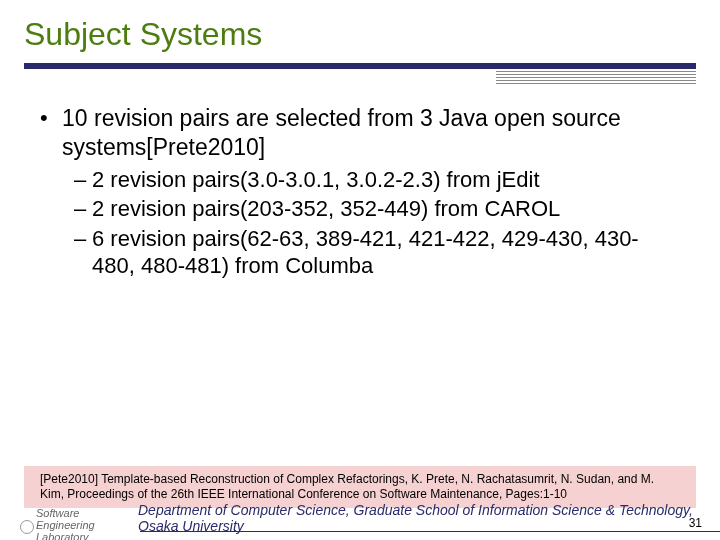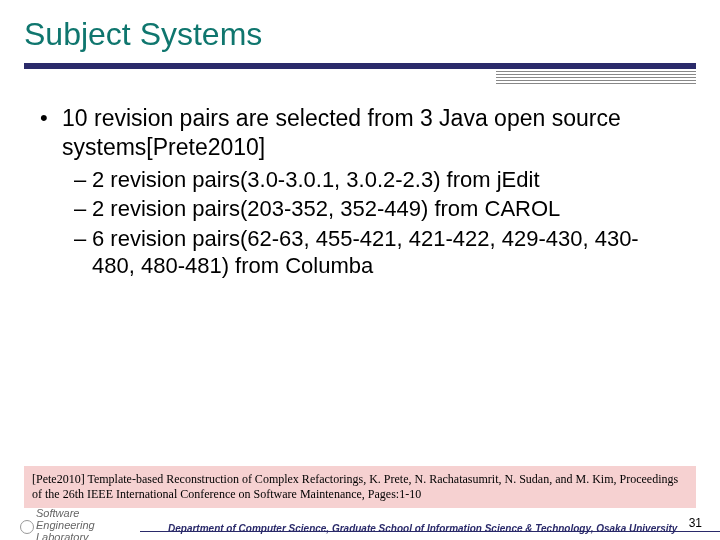--- a/index.html
+++ b/index.html
@@ -10,21 +10,21 @@
     font-family: Arial, Helvetica, sans-serif;
     position: relative;
     overflow: hidden;
   }
   .title-block {
     padding: 16px 24px 4px 24px;
   }
   .title-block h1 {
     font-size: 32px;
     font-weight: 400;
-    color: #0f766e;
+    color: #4d7c0f;
   }
   .title-underline {
     margin: 6px 24px 0 24px;
     height: 6px;
     background: #2a2a6a;
   }
   .hatch-lines {
     margin: 2px 24px 0 24px;
     display: flex;
     flex-direction: column;
@@ -66,25 +66,24 @@
   .sub-dash {
     width: 18px;
     flex-shrink: 0;
   }
   .ref-box {
     position: absolute;
     left: 24px;
     right: 24px;
     bottom: 32px;
     background: #f6d1d1;
-    padding: 6px 8px;
+    padding: 6px 16px;
     font-size: 12px;
     line-height: 1.25;
     color: #000;
-    font-family: Liberation Serif, serif;
   }
   .footer {
     position: absolute;
     left: 0;
     right: 0;
     bottom: 0;
     height: 30px;
     display: flex;
     align-items: center;
   }
@@ -96,26 +95,25 @@
     font-style: italic;
   }
   .footer-line {
     flex: 1;
     border-top: 1px solid #2a2a6a;
     position: relative;
     top: 6px;
   }
   .footer-dept {
     position: absolute;
-    left: 168px;
+    left: 138px;
     bottom: 6px;
-    font-size: 10px;
+    font-size: 14px;
     color: #2a2a6a;
     font-style: italic;
-    font-weight: bold;
   }
   .page-num {
     position: absolute;
     right: 18px;
     bottom: 10px;
     font-size: 12px;
     color: #000;
   }
   .logo-dot {
     position: absolute;
@@ -151,21 +149,21 @@
     <div class="sub-item">
       <div class="sub-dash">–</div>
       <div>2 revision pairs(3.0-3.0.1, 3.0.2-2.3) from jEdit</div>
     </div>
     <div class="sub-item">
       <div class="sub-dash">–</div>
       <div>2 revision pairs(203-352, 352-449) from CAROL</div>
     </div>
     <div class="sub-item">
       <div class="sub-dash">–</div>
-      <div>6 revision pairs(62-63, 455-421, 421-422, 429-430, 430-480, 480-481) from Columba</div>
+      <div>6 revision pairs(62-63, 389-421, 421-422, 429-430, 430-480, 480-481) from Columba</div>
     </div>
   </div>
 </div>
 
 <div class="ref-box">
   <span>[Pete2010] Template-based Reconstruction of Complex Refactorings, K. Prete, N. Rachatasumrit, N. Sudan, and M. Kim, Proceedings of the 26th IEEE International Conference on Software Maintenance, Pages:1-10</span>
 </div>
 
 <div class="footer">
   <div class="logo-dot"></div>

